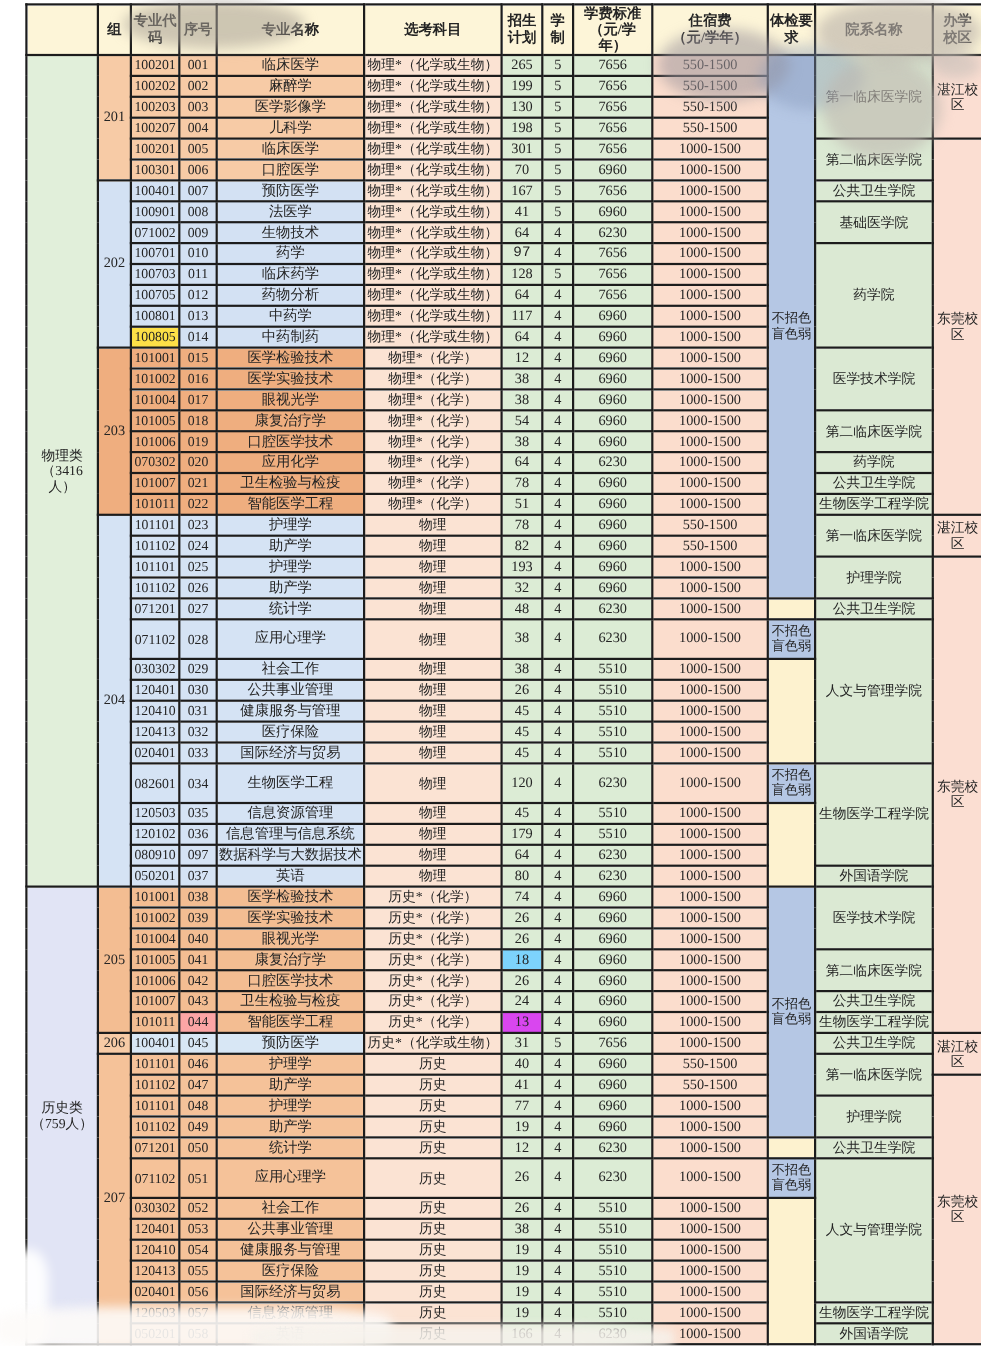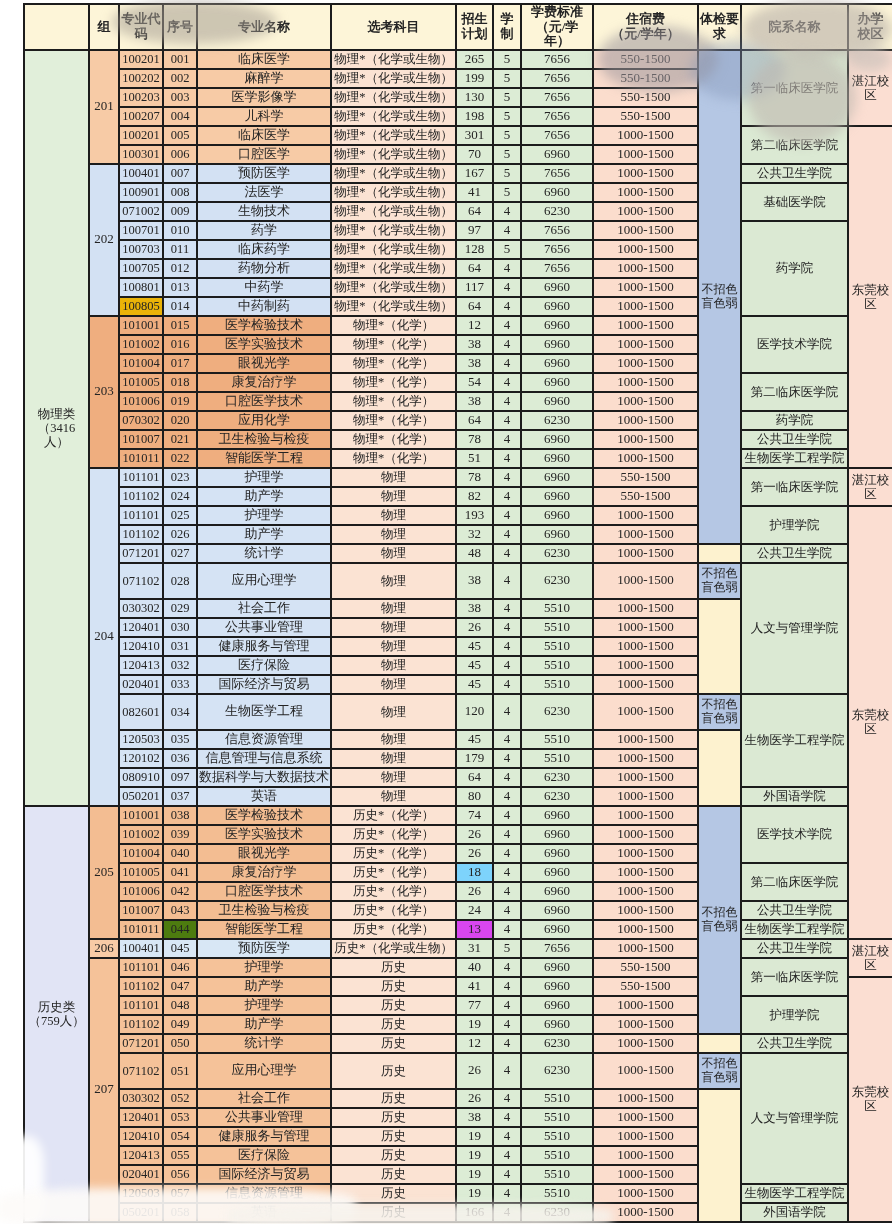--- a/index.html
+++ b/index.html
@@ -182,21 +182,21 @@
           <td class="c-num" style="background: rgb(220, 236, 213);">64</td>
           <td class="c-num" style="background: rgb(220, 236, 213);">4</td>
           <td class="c-num" style="background: rgb(220, 236, 213);">6230</td>
           <td class="c-num" style="background: rgb(251, 221, 205);">1000-1500</td>
         </tr>
         <tr style="height: 19px;">
           <td class="c-code" style="background: rgb(211, 225, 243);">100701</td>
           <td class="c-code" style="background: rgb(211, 225, 243);">010</td>
           <td class="c-name" style="background: rgb(211, 225, 243);">药学</td>
           <td class="c-subj" style="background: rgb(251, 227, 211);">物理*（化学或生物）</td>
-          <td class="c-num" style="background: rgb(220, 236, 213);">97</td>
+          <td class="c-num" style="background: rgb(220, 236, 213); font-family: Liberation Mono, monospace;">97</td>
           <td class="c-num" style="background: rgb(220, 236, 213);">4</td>
           <td class="c-num" style="background: rgb(220, 236, 213);">7656</td>
           <td class="c-num" style="background: rgb(251, 221, 205);">1000-1500</td>
           <td class="c-coll" rowspan="5" style="background: rgb(219, 233, 211);">药学院</td>
         </tr>
         <tr style="height: 19px;">
           <td class="c-code" style="background: rgb(211, 225, 243);">100703</td>
           <td class="c-code" style="background: rgb(211, 225, 243);">011</td>
           <td class="c-name" style="background: rgb(211, 225, 243);">临床药学</td>
           <td class="c-subj" style="background: rgb(251, 227, 211);">物理*（化学或生物）</td>
@@ -219,21 +219,21 @@
           <td class="c-code" style="background: rgb(211, 225, 243);">100801</td>
           <td class="c-code" style="background: rgb(211, 225, 243);">013</td>
           <td class="c-name" style="background: rgb(211, 225, 243);">中药学</td>
           <td class="c-subj" style="background: rgb(251, 227, 211);">物理*（化学或生物）</td>
           <td class="c-num" style="background: rgb(220, 236, 213);">117</td>
           <td class="c-num" style="background: rgb(220, 236, 213);">4</td>
           <td class="c-num" style="background: rgb(220, 236, 213);">6960</td>
           <td class="c-num" style="background: rgb(251, 221, 205);">1000-1500</td>
         </tr>
         <tr style="height: 19px;">
-          <td class="c-code" style="background: #eab308; margin-left: 32px;">100805</td>
+          <td class="c-code" style="background: #fde047; margin-left: 32px;">100805</td>
           <td class="c-code" style="background: rgb(211, 225, 243);">014</td>
           <td class="c-name" style="background: rgb(211, 225, 243);">中药制药</td>
           <td class="c-subj" style="background: rgb(251, 227, 211);">物理*（化学或生物）</td>
           <td class="c-num" style="background: rgb(220, 236, 213);">64</td>
           <td class="c-num" style="background: rgb(220, 236, 213);">4</td>
           <td class="c-num" style="background: rgb(220, 236, 213);">6960</td>
           <td class="c-num" style="background: rgb(251, 221, 205);">1000-1500</td>
         </tr>
         <tr style="height: 19px;">
           <td class="c-grp" rowspan="8" style="background: rgb(239, 174, 127);">203</td>
@@ -557,21 +557,21 @@
           <td class="c-name" style="background: rgb(243, 189, 146);">卫生检验与检疫</td>
           <td class="c-subj" style="background: rgb(251, 227, 211);">历史*（化学）</td>
           <td class="c-num" style="background: rgb(220, 236, 213);">24</td>
           <td class="c-num" style="background: rgb(220, 236, 213);">4</td>
           <td class="c-num" style="background: rgb(220, 236, 213);">6960</td>
           <td class="c-num" style="background: rgb(251, 221, 205);">1000-1500</td>
           <td class="c-coll" style="background: rgb(219, 233, 211);">公共卫生学院</td>
         </tr>
         <tr style="height: 19px;">
           <td class="c-code" style="background: rgb(243, 189, 146);">101011</td>
-          <td class="c-code" style="background: #4d7c0f;">044</td>
+          <td class="c-code" style="background: #fca5a5;">044</td>
           <td class="c-name" style="background: rgb(243, 189, 146);">智能医学工程</td>
           <td class="c-subj" style="background: rgb(251, 227, 211);">历史*（化学）</td>
           <td class="c-num" style="background: #d946ef;">13</td>
           <td class="c-num" style="background: rgb(220, 236, 213);">4</td>
           <td class="c-num" style="background: rgb(220, 236, 213);">6960</td>
           <td class="c-num" style="background: rgb(251, 221, 205);">1000-1500</td>
           <td class="c-coll" style="background: rgb(219, 233, 211);">生物医学工程学院</td>
         </tr>
         <tr style="height: 19px;">
           <td class="c-grp" style="background: rgb(247, 203, 166);">206</td>

